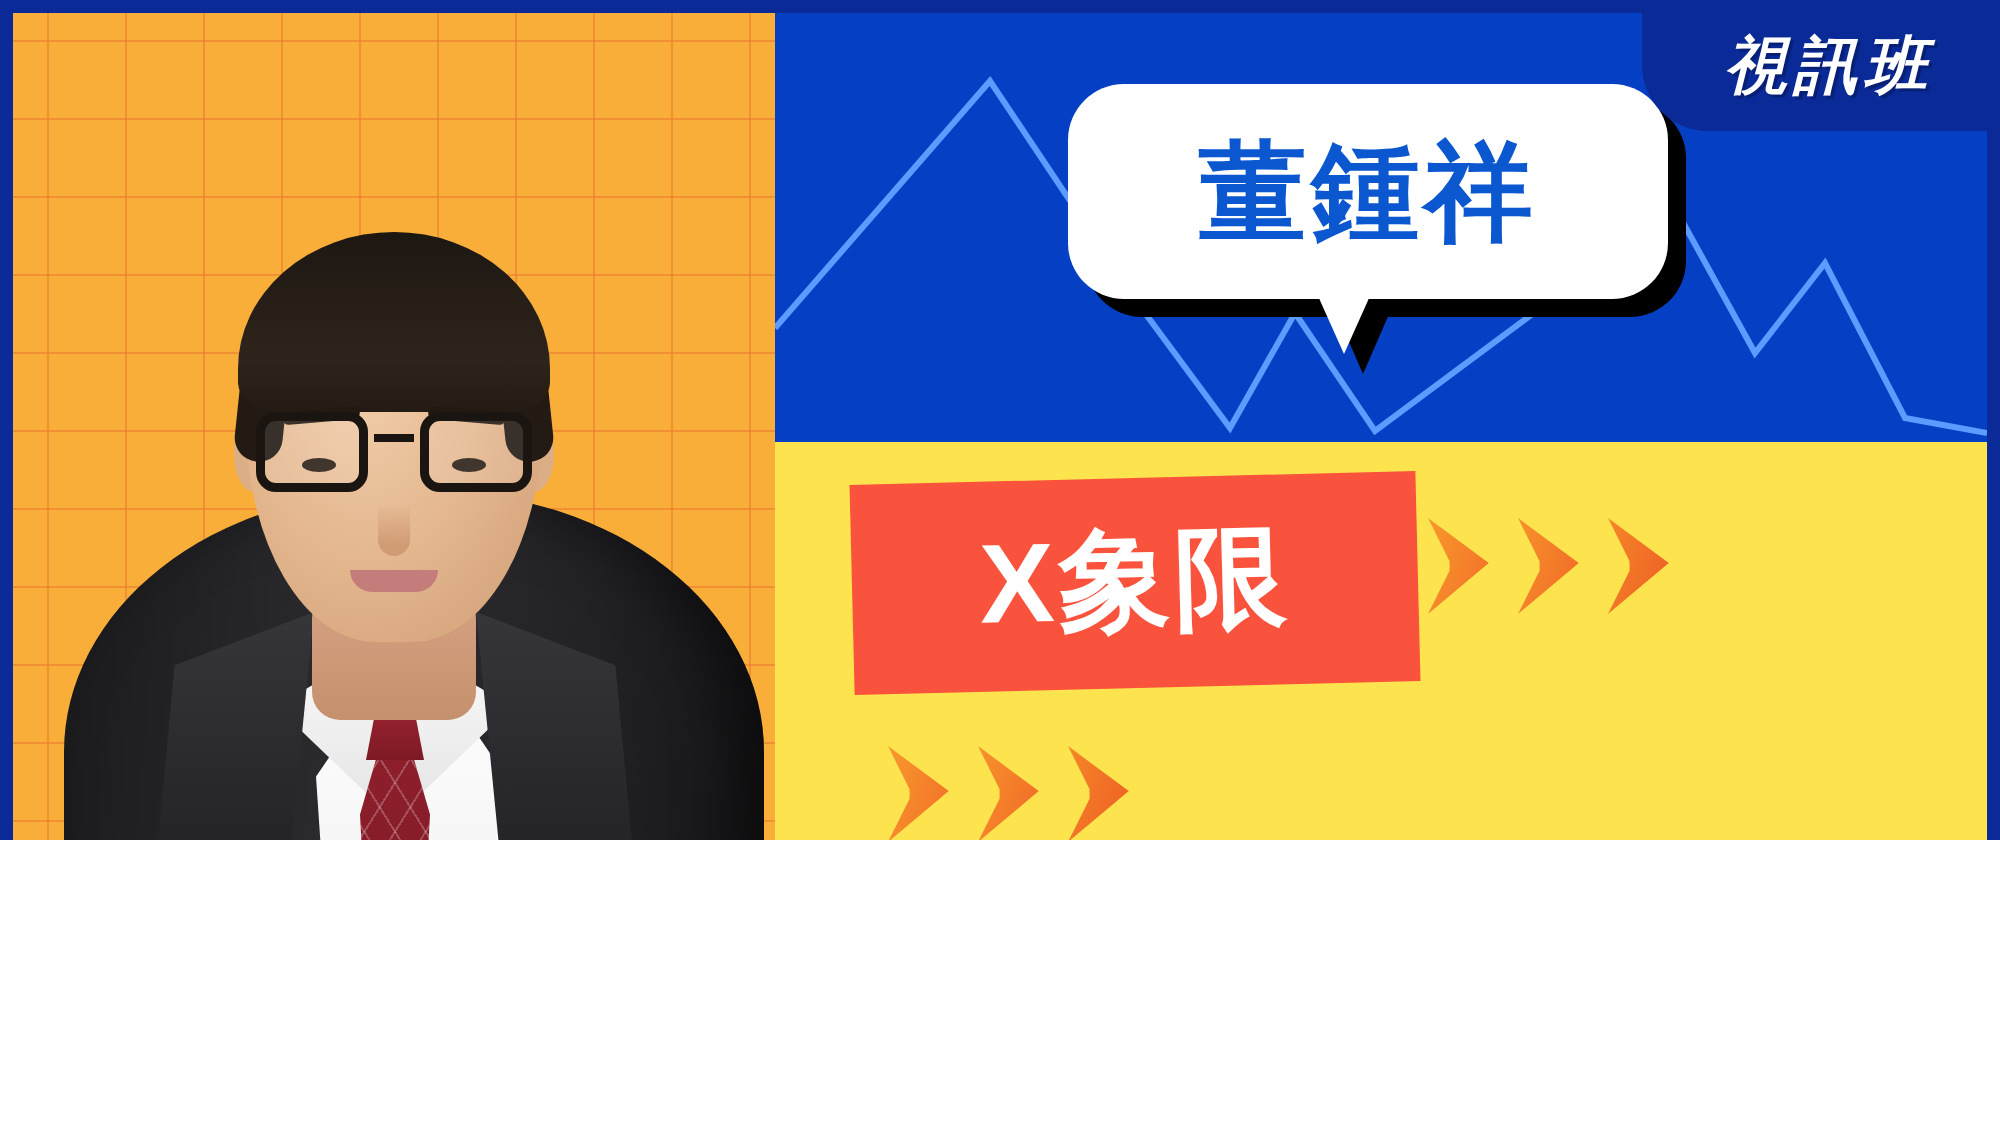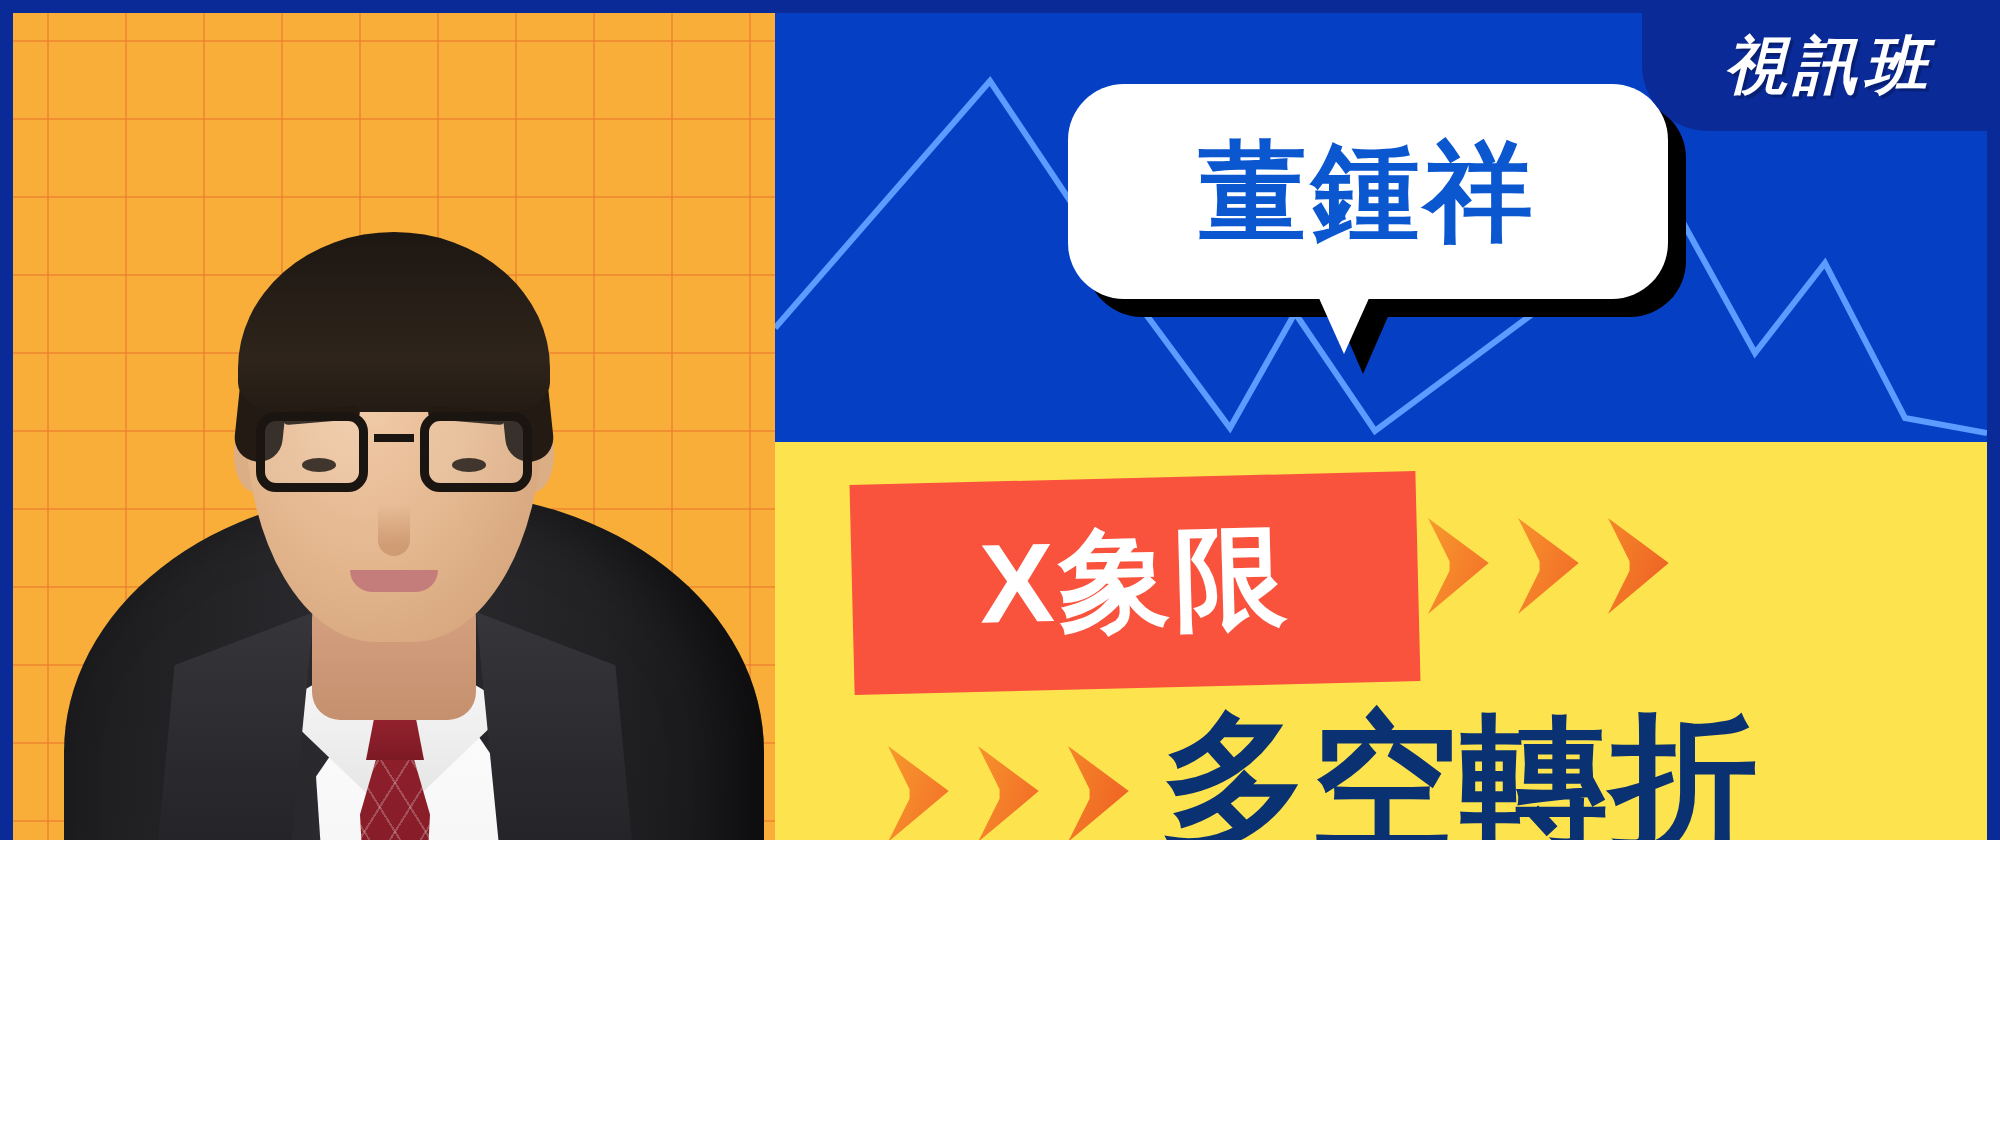--- a/index.html
+++ b/index.html
@@ -444,15 +444,14 @@
     <div class="chev"></div>
     <div class="chev"></div>
   </div>
 
   <div class="chev-group bot-row">
     <div class="chev"></div>
     <div class="chev"></div>
     <div class="chev"></div>
   </div>
 
-  <div class="bottom-headline">多空轉折</div>
 
 </div>
 
 </body></html>

